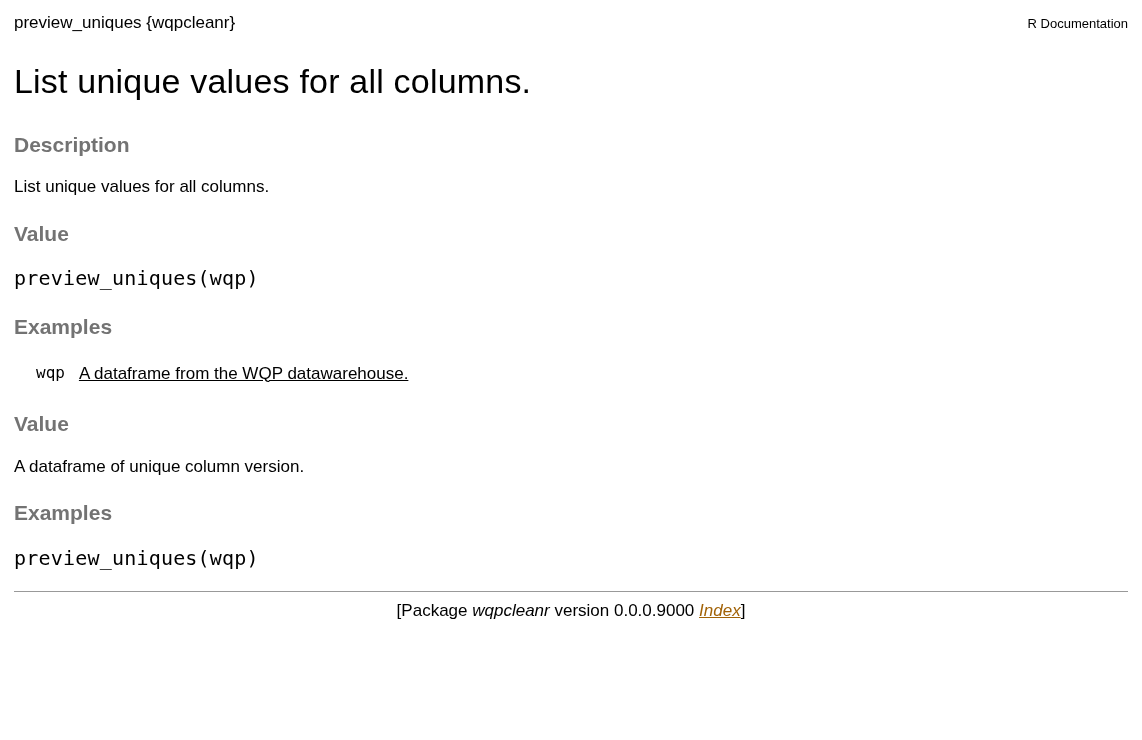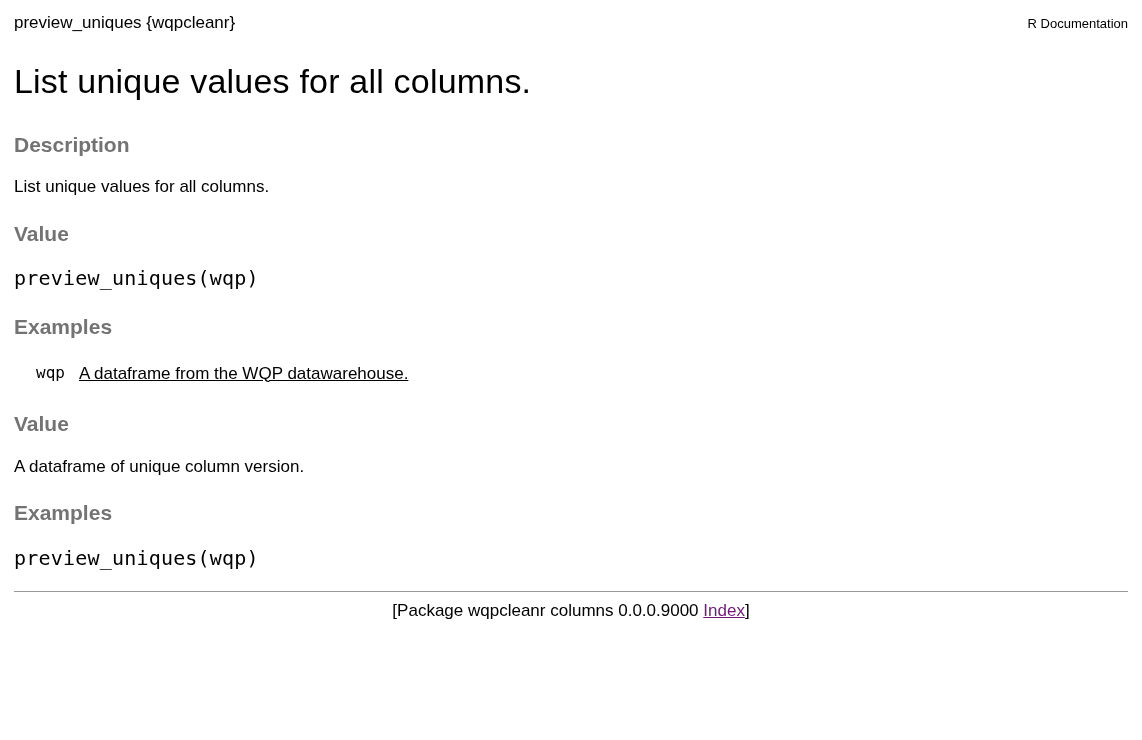--- a/index.html
+++ b/index.html
@@ -70,25 +70,27 @@
       border: none;
       border-top: 1px solid #999;
       margin: 14px 0 6px 0;
     }
     .footer {
       text-align: center;
       font-size: 17px;
       margin-top: 6px;
     }
     .footer .pkg {
+      font-style: italic;
       text-align: right;
     }
     .footer a {
-      color: #701a75;
+      color: #a16207;
       text-decoration: underline;
+      font-style: italic;
     }
   </style>
 </head>
 <body>
 
 <div class="header-row">
   <span class="left">preview_uniques {wqpcleanr}</span>
   <span class="right">R Documentation</span>
 </div>
 
@@ -112,14 +114,14 @@
 
 <h3 class="section">Value</h3>
 <p class="body">A dataframe of unique column version.</p>
 
 <h3 class="section">Examples</h3>
 <pre class="code">preview_uniques(wqp)</pre>
 
 <hr class="sep">
 
 <div class="footer">
-  <span>[Package </span><span class="pkg">wqpcleanr</span><span> columns 0.0.0.9000 </span><a href="#">Index</a><span>]</span>
+  <span>[Package </span><span class="pkg">wqpcleanr</span><span> version 0.0.0.9000 </span><a href="#">Index</a><span>]</span>
 </div>
 
 </body></html>

